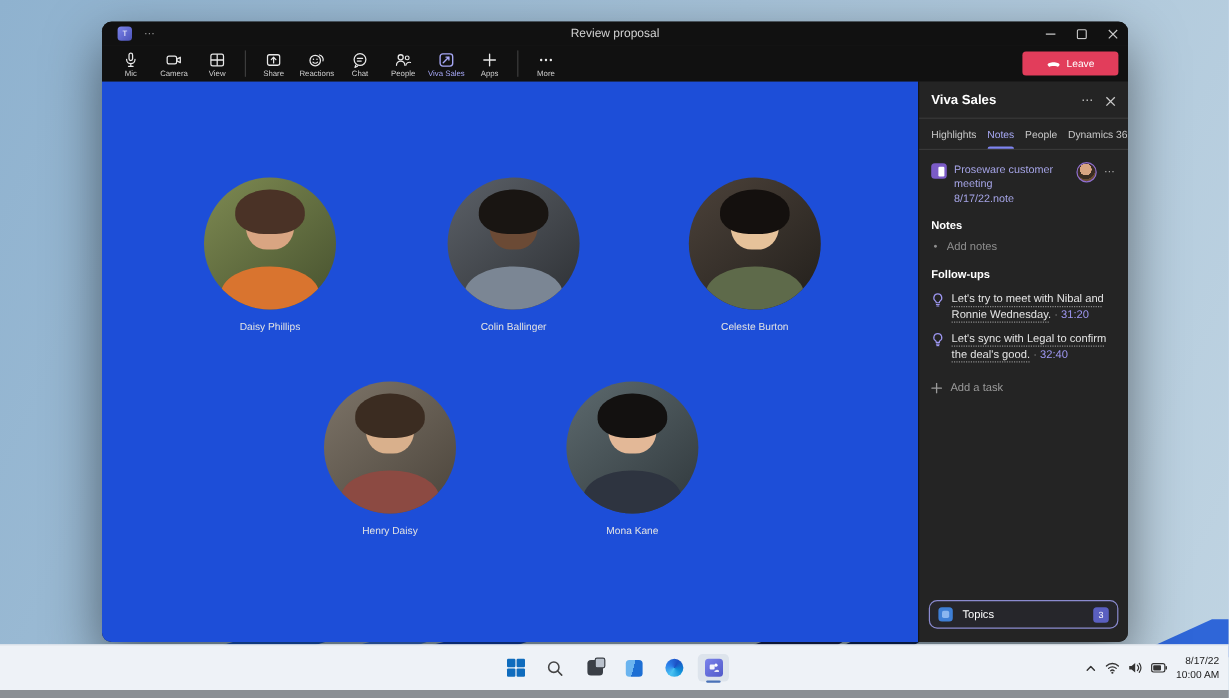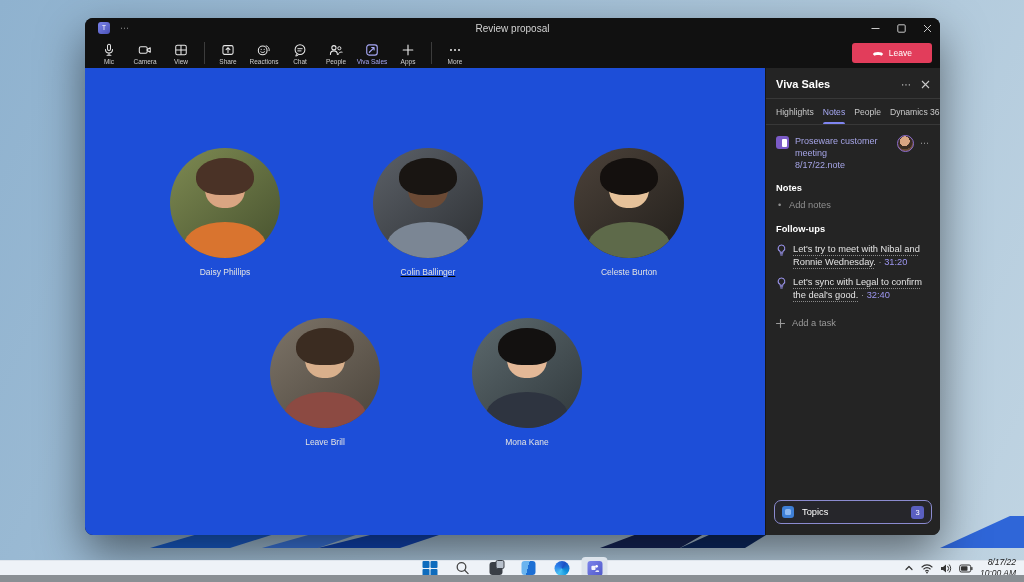--- a/index.html
+++ b/index.html
@@ -8,22 +8,22 @@
     position:relative;
     font-family:"Liberation Sans", sans-serif;
     background:linear-gradient(115deg,#8fb2cf 0%,#a6c2d8 48%,#c0d4e2 100%);
   }
 
   
   .bloom { position:absolute; left:0; bottom:34px; width:1024px; height:48px; z-index:0; }
 
   
   .taskbar {
-    position:absolute; left:0; right:0; bottom:7px; height:15px;
-    background:#eef2f7; border-top:1px solid #dfe5ec; z-index:3;font-style:italic;
+    position:absolute; left:0; right:0; bottom:7px; height:38px;
+    background:#eef2f7; border-top:1px solid #dfe5ec; z-index:3;
   }
   .tb-center {
     position:absolute; left:50%; top:0; transform:translateX(-50%);
     height:100%; display:flex; align-items:center; gap:7px;
   }
   .tb-btn {
     width:26px; height:23px; border-radius:4px;
     display:flex; align-items:center; justify-content:center; position:relative;
   }
   .tb-btn.active { background:#dde4ec; }
@@ -273,37 +273,37 @@
 
   <div class="content">
 
     <div class="stage">
       <div class="participant" style="left:85px; top:80px;">
         <div class="p-circle daisy">
             <span class="p-hair"></span>
           </div>
         <div class="p-name">Daisy Phillips</div>
       </div>
-      <div class="participant" style="left:288px; top:80px;text-decoration:underline;">
+      <div class="participant" style="left:288px; top:80px;">
         <div class="p-circle colin">
             <span class="p-hair"></span>
           </div>
         <div class="p-name">Colin Ballinger</div>
       </div>
       <div class="participant" style="left:489px; top:80px;">
         <div class="p-circle celeste">
             <span class="p-hair"></span>
           </div>
         <div class="p-name">Celeste Burton</div>
       </div>
       <div class="participant" style="left:185px; top:250px;">
         <div class="p-circle henry">
             <span class="p-hair"></span>
           </div>
-        <div class="p-name">Leave Brill</div>
+        <div class="p-name">Henry Daisy</div>
       </div>
       <div class="participant" style="left:387px; top:250px;">
         <div class="p-circle mona">
             <span class="p-hair"></span>
           </div>
         <div class="p-name">Mona Kane</div>
       </div>
     </div>
 
     <div class="panel">

